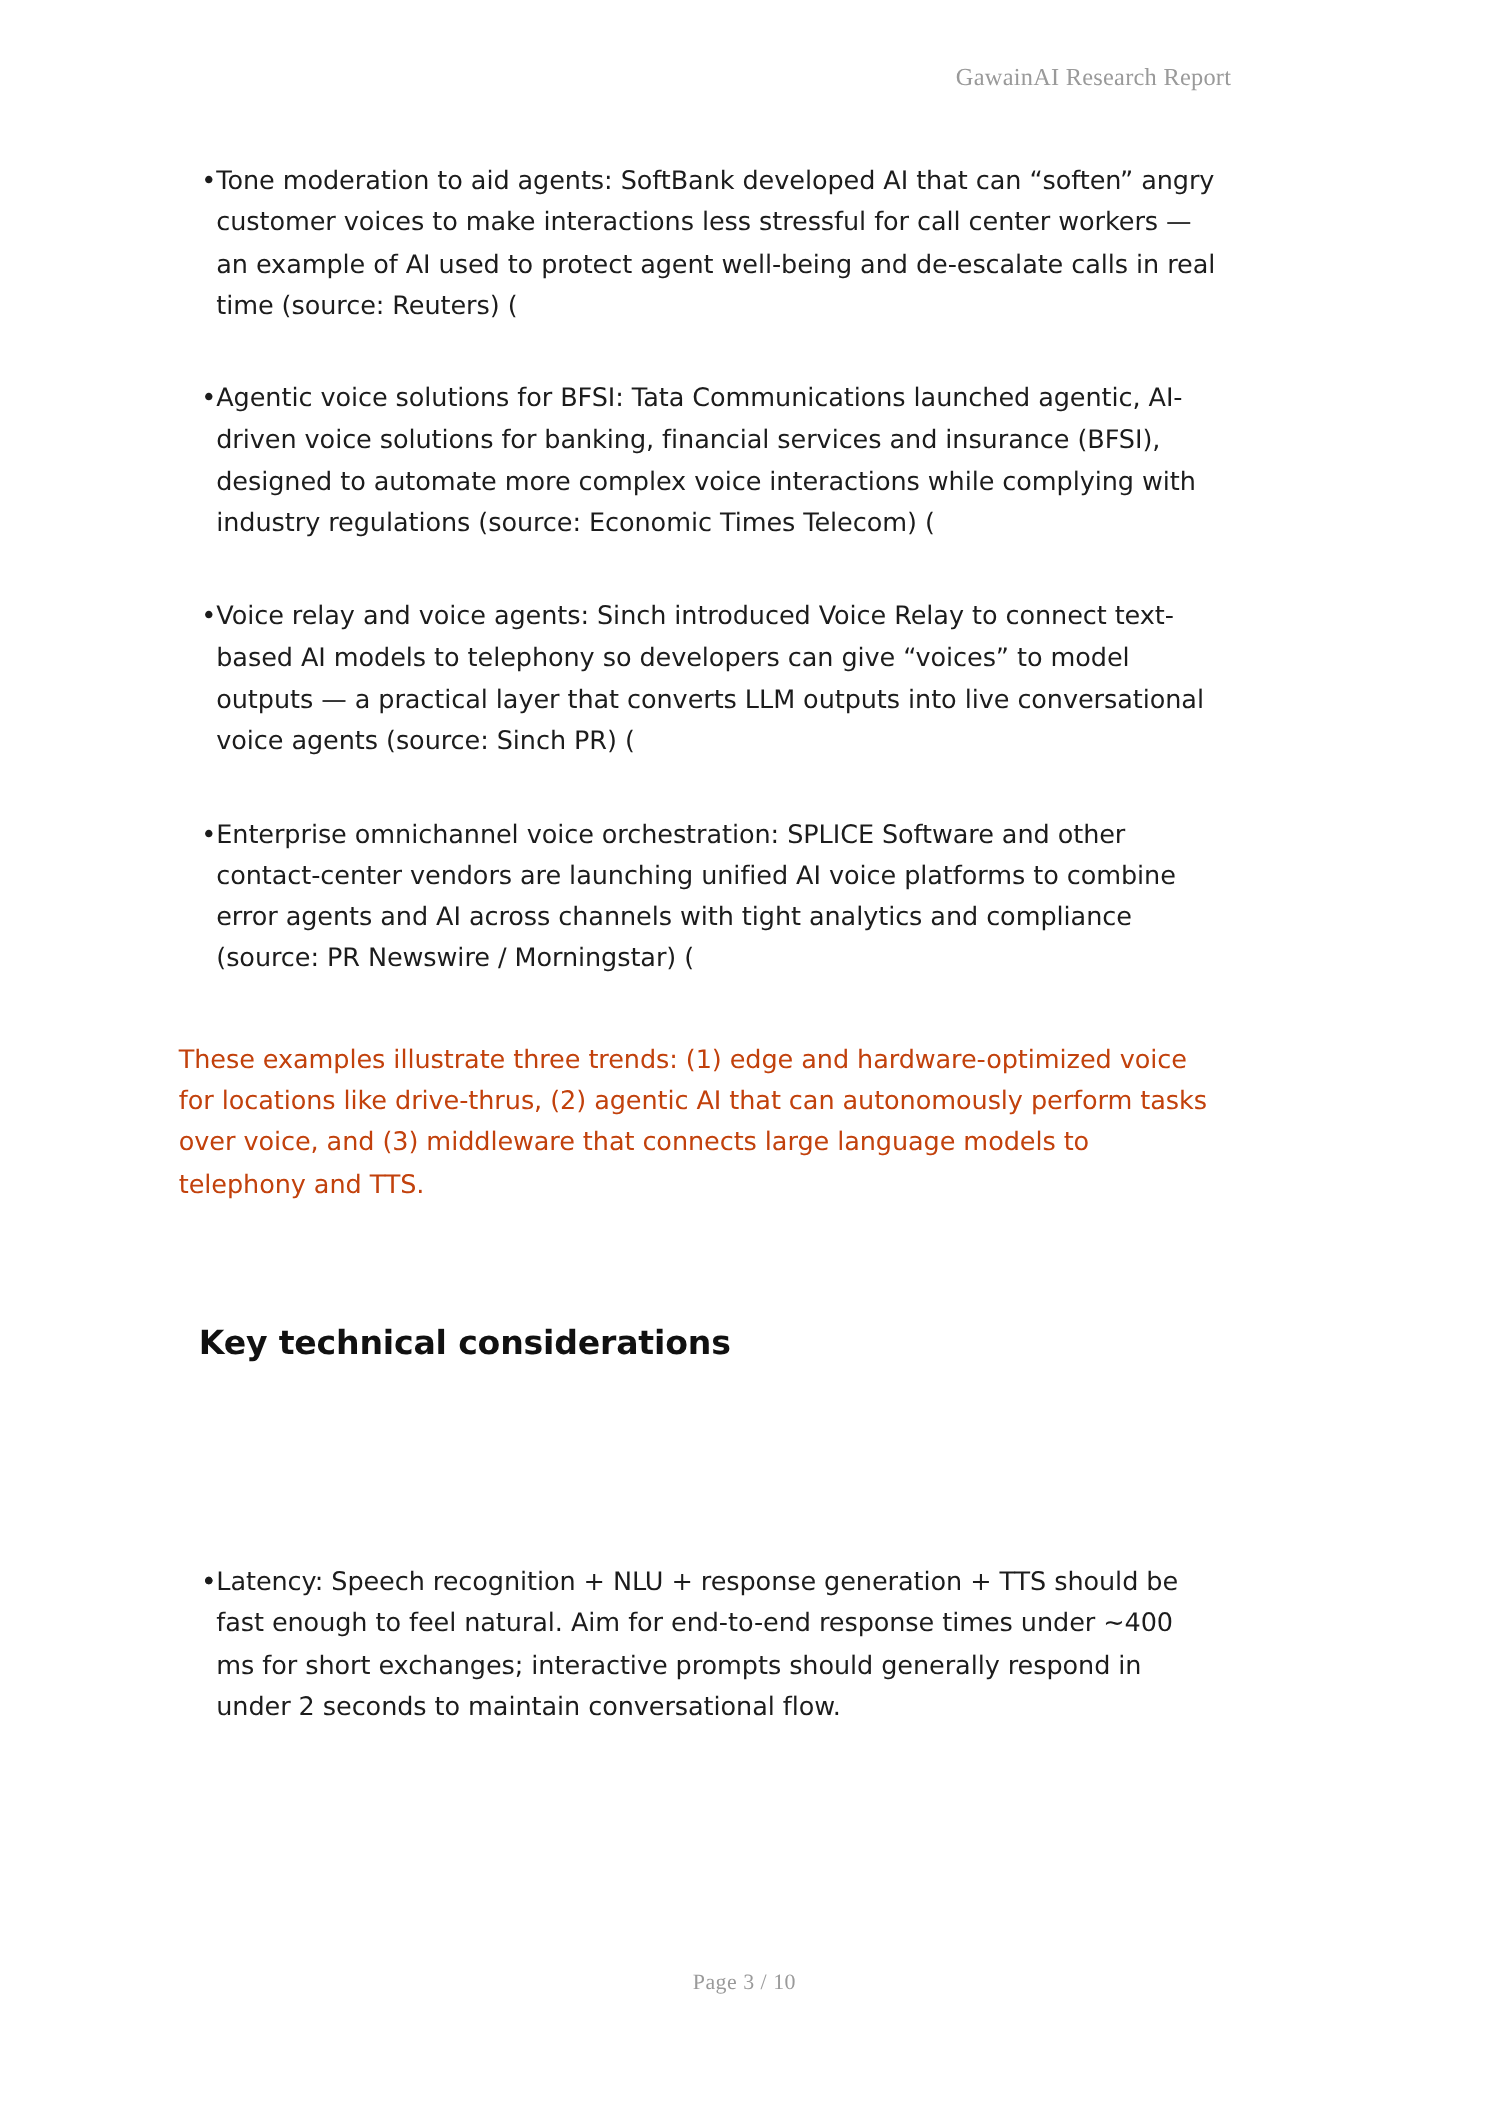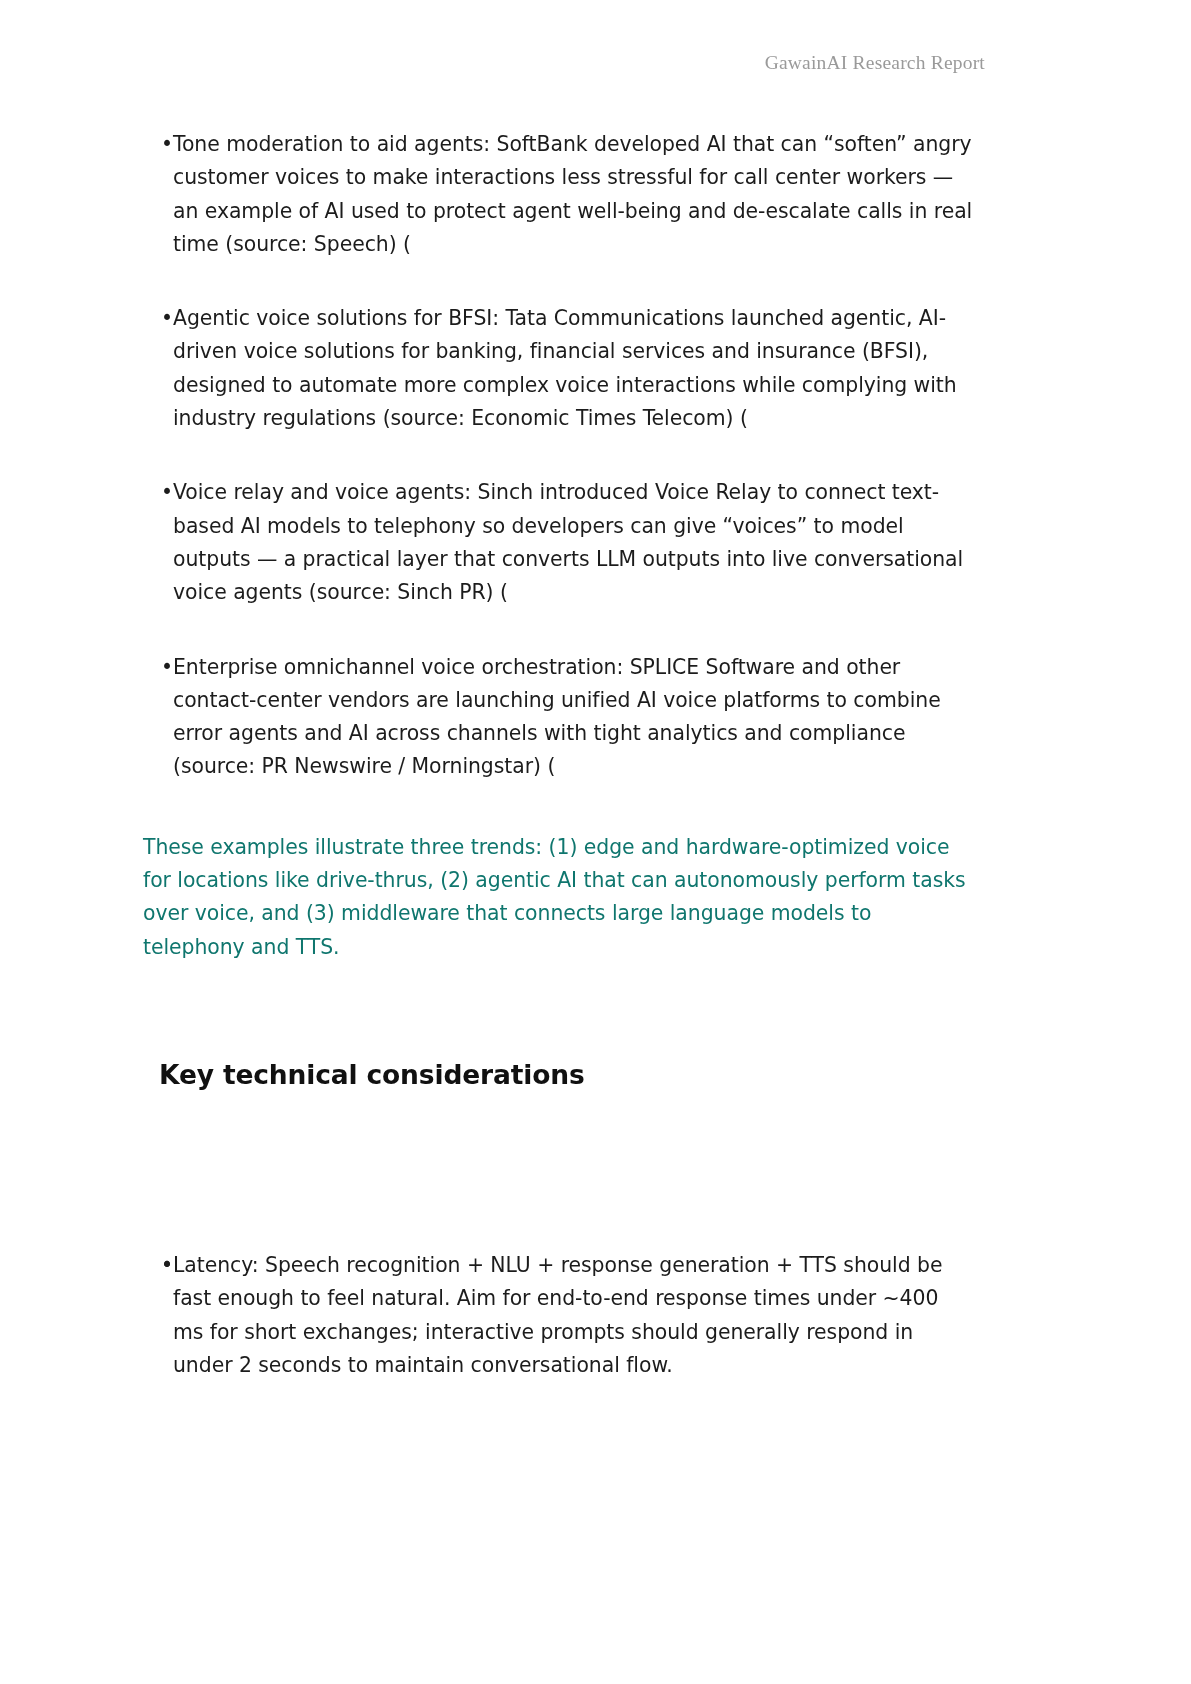--- a/index.html
+++ b/index.html
@@ -60,21 +60,21 @@
     position: absolute;
     left: 18px;
     top: 0;
     font-size: 20.4px;
     line-height: 33.3px;
     color: #1c1c1c;
   }
   .body-para {
     font-size: 20.4px;
     line-height: 33.3px;
-    color: #0f766e;
+    color: #c2410c;
     letter-spacing: -0.05px;
     margin: 0;
   }
   .spacer-after-list {
     height: 47px;
   }
   .section-heading {
     font-size: 26.5px;
     font-weight: bold;
     color: #111111;
@@ -102,21 +102,21 @@
 
 <div class="page">
 
   <div class="running-header">GawainAI Research Report</div>
 
   <div class="content">
 
     <ul class="bullet-list">
       <li class="bullet-item">
         <span class="dot">•</span>
-        <span>Tone moderation to aid agents: SoftBank developed AI that can “soften” angry customer voices to make interactions less stressful for call center workers — an example of AI used to protect agent well-being and de-escalate calls in real time (source: Speech) (</span>
+        <span>Tone moderation to aid agents: SoftBank developed AI that can “soften” angry customer voices to make interactions less stressful for call center workers — an example of AI used to protect agent well-being and de-escalate calls in real time (source: Reuters) (</span>
       </li>
       <li class="bullet-item">
         <span class="dot">•</span>
         <span>Agentic voice solutions for BFSI: Tata Communications launched agentic, AI-driven voice solutions for banking, financial services and insurance (BFSI), designed to automate more complex voice interactions while complying with industry regulations (source: Economic Times Telecom) (</span>
       </li>
       <li class="bullet-item">
         <span class="dot">•</span>
         <span>Voice relay and voice agents: Sinch introduced Voice Relay to connect text-based AI models to telephony so developers can give “voices” to model outputs — a practical layer that converts LLM outputs into live conversational voice agents (source: Sinch PR) (</span>
       </li>
       <li class="bullet-item">
@@ -143,14 +143,15 @@
         <span class="dot">•</span>
       </li>
       <li class="bullet-item">
         <span class="dot">•</span>
         <span>Latency: Speech recognition + NLU + response generation + TTS should be fast enough to feel natural. Aim for end-to-end response times under ~400 ms for short exchanges; interactive prompts should generally respond in under 2 seconds to maintain conversational flow.</span>
       </li>
     </ul>
 
   </div>
 
+  <div class="footer">Page 3 / 10</div>
 
 </div>
 
 </body></html>

